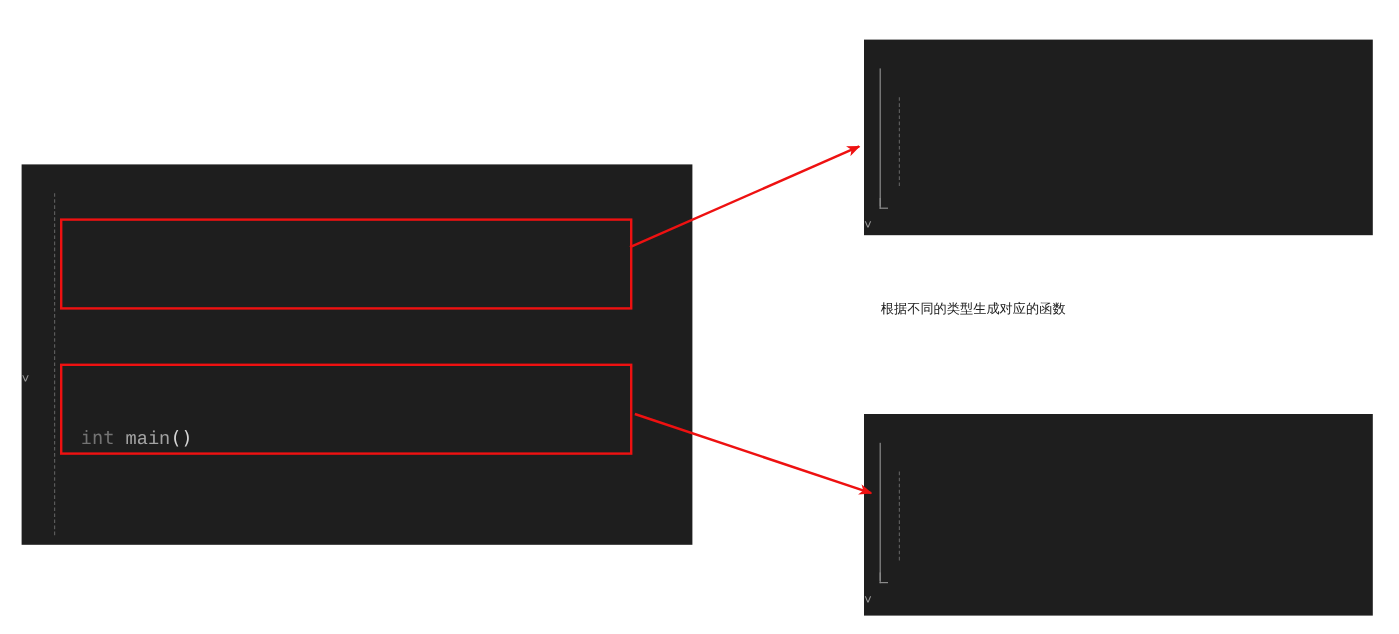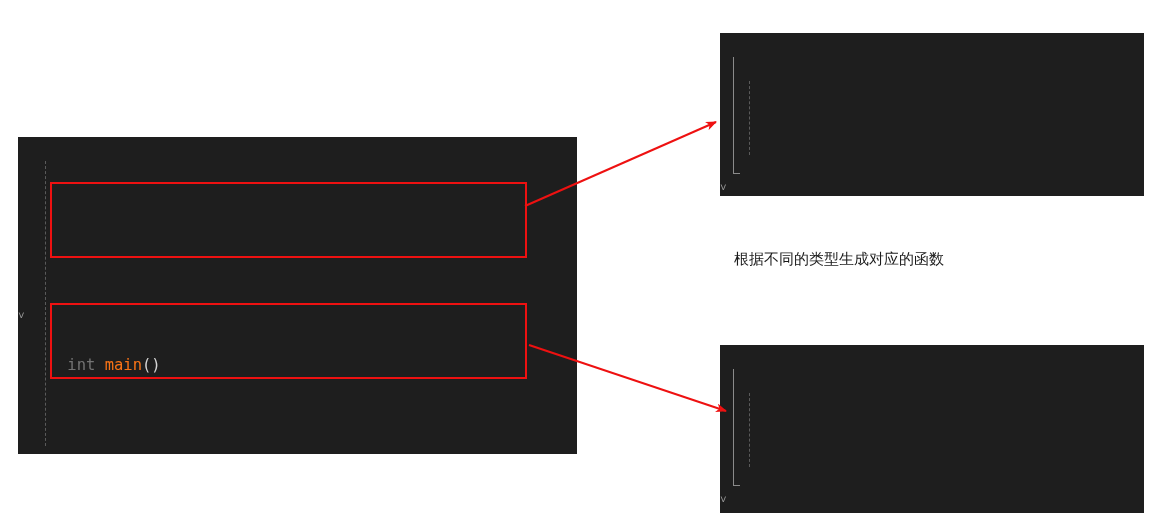--- a/index.html
+++ b/index.html
@@ -47,21 +47,21 @@
     height: 168px;
   }
 
   .code-line {
     position: relative;
     height: 24px;
   }
 
   
   .kw    { color: #737373; }   
-  .fn    { color: #f97316; }   
+  .fn    { color: #a3a3a3; font-family: Liberation Mono, monospace; }   
   .pl    { color: #d4d4d4; }
 
   
   .chev {
     position: absolute;
     left: 0px;
     top: 4px;
     width: 11px;
     height: 14px;
     color: #9a9a9a;
@@ -94,21 +94,21 @@
     box-sizing: border-box;
     pointer-events: none;
   }
 
   
   #annotation-text {
     position: absolute;
     left: 734px;
     top: 250px;
     font-family: "DejaVu Sans", sans-serif;
-    font-size: 15px;
+    font-size: 11px;
     color: #1a1a1a;
     white-space: nowrap;
   }
 
   svg.arrow-layer {
     position: absolute;
     left: 0;
     top: 0;
     width: 1166px;
     height: 528px;

